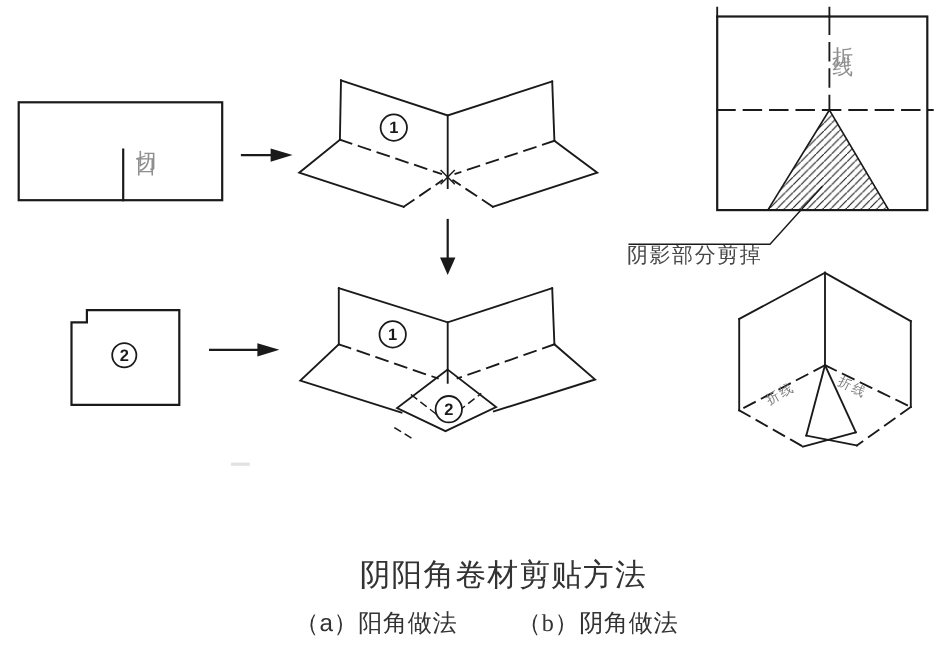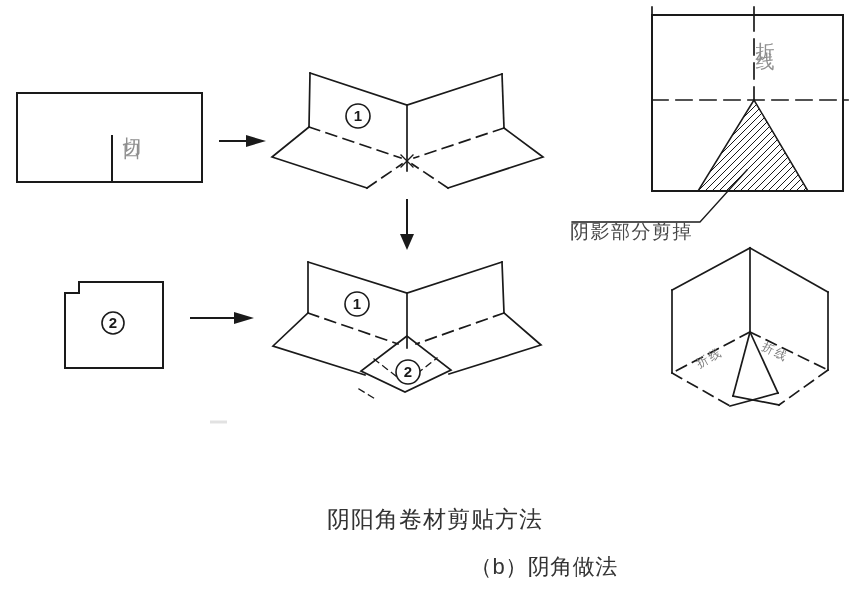--- a/index.html
+++ b/index.html
@@ -21,21 +21,21 @@
   .vlabel{
     position:absolute; writing-mode:vertical-rl; text-orientation:upright;
     color:var(--muted); font-size:19px; letter-spacing:9px; line-height:1;
   }
   .note{
     position:absolute; color:var(--note); font-size:19px; letter-spacing:1.5px;
     white-space:nowrap;
     margin-top:21px;
   }
   .title{
-    position:absolute; color:var(--caption); font-size:23px; letter-spacing:1px;
+    position:absolute; color:var(--caption); font-size:28px; letter-spacing:1px;
     white-space:nowrap;
   }
   .cap{
     position:absolute; color:var(--caption); font-size:22px; letter-spacing:0.5px;
     white-space:nowrap;
   }
 </style>
 </head>
 <body>
 
@@ -140,16 +140,17 @@
   </svg>
 
   <div class="vlabel" style="left:123px; top:121px;">切口</div>
 
   <div class="vlabel" style="left:756px; top:27px;">折线</div>
 
   <div class="note" style="left:570px; top:198px;">阴影部分剪掉</div>
 
   <div class="title" style="left:327px; top:504px;">阴阳角卷材剪贴方法</div>
 
+  <div class="cap" style="left:268px; top:552px;">（a）阳角做法</div>
 
-  <div class="cap" style="left:470px; top:552px;">（b）阴角做法</div>
+  <div class="cap" style="left:470px; top:552px;font-family:Liberation Serif, serif;">（b）阴角做法</div>
 
 </div>
 
 </body></html>

